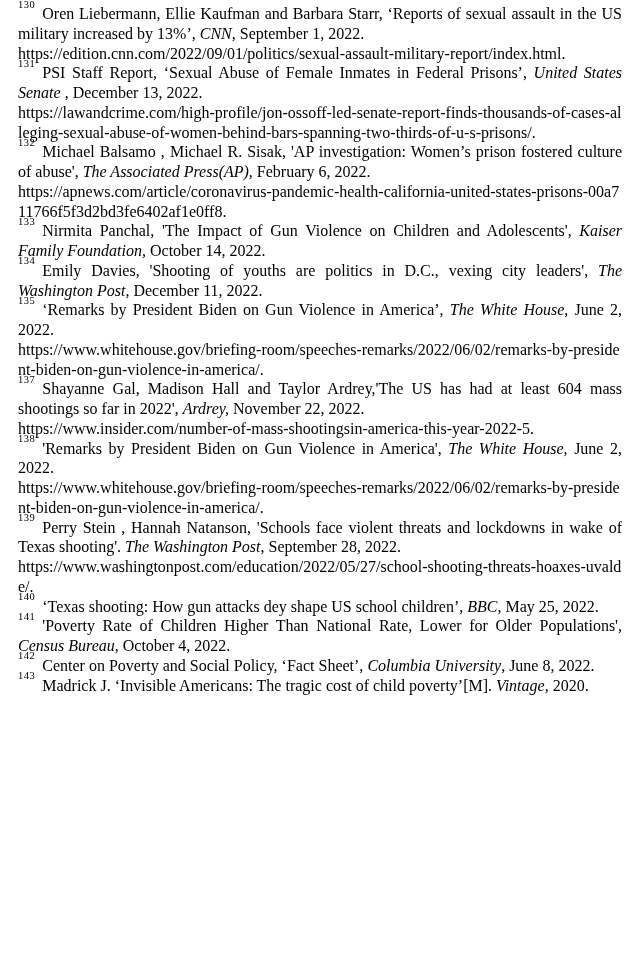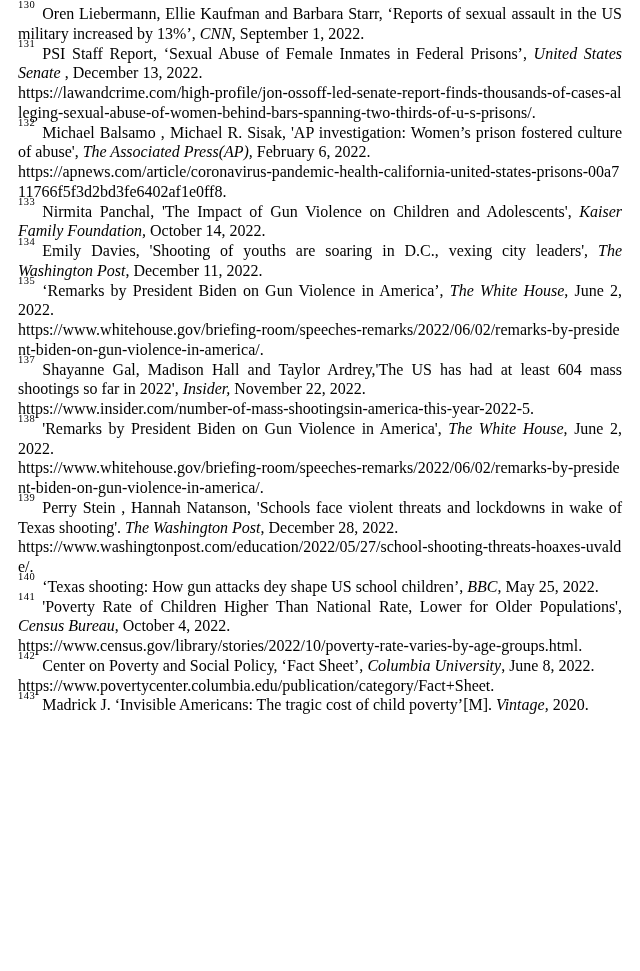--- a/index.html
+++ b/index.html
@@ -40,40 +40,40 @@
   .url {
     display: block;
     word-break: break-all;
   }
 </style>
 </head>
 <body>
 
 <div class="page">
   <div id="footnote-list">
-  <div class="footnote"><sup class="fn-num">130</sup><span class="cite"><span>Oren Liebermann, Ellie Kaufman and Barbara Starr, ‘Reports of sexual assault in the US military increased by 13%’, </span><em>CNN</em><span>, September 1, 2022.</span></span></div>
+  <div class="footnote"><sup class="fn-num">130</sup><span class="cite"><span>Oren Liebermann, Ellie Kaufman and Barbara Starr, ‘Reports of sexual assault in the US military increased by 13%’, </span><em>CNN</em><span>, September 1, 2022.</span></span><span class="url">https://edition.cnn.com/2022/09/01/politics/sexual-assault-military-report/index.html.</span></div>
 
   <div class="footnote"><sup class="fn-num">131</sup><span class="cite"><span>PSI Staff Report, ‘Sexual Abuse of Female Inmates in Federal Prisons’, </span><em>United States Senate</em><span> , December 13, 2022.</span></span><span class="url">https://lawandcrime.com/high-profile/jon-ossoff-led-senate-report-finds-thousands-of-cases-alleging-sexual-abuse-of-women-behind-bars-spanning-two-thirds-of-u-s-prisons/.</span></div>
 
   <div class="footnote"><sup class="fn-num">132</sup><span class="cite"><span>Michael Balsamo , Michael R. Sisak, 'AP investigation: Women’s prison fostered culture of abuse', </span><em>The Associated Press(AP),</em><span> February 6, 2022.</span></span><span class="url">https://apnews.com/article/coronavirus-pandemic-health-california-united-states-prisons-00a711766f5f3d2bd3fe6402af1e0ff8.</span></div>
 
   <div class="footnote"><sup class="fn-num">133</sup><span class="cite"><span>Nirmita Panchal, 'The Impact of Gun Violence on Children and Adolescents', </span><em>Kaiser Family Foundation,</em><span> October 14, 2022.</span></span></div>
 
-  <div class="footnote"><sup class="fn-num">134</sup><span class="cite"><span>Emily Davies, 'Shooting of youths are soaring in D.C., vexing city leaders', </span><em>The Washington Post</em><span>, December 11, 2022.</span></span></div>
+  <div class="footnote"><sup class="fn-num">134</sup><span class="cite"><span>Emily Davies, 'Shooting of youths are politics in D.C., vexing city leaders', </span><em>The Washington Post</em><span>, December 11, 2022.</span></span></div>
 
   <div class="footnote"><sup class="fn-num">135</sup><span class="cite"><span>‘Remarks by President Biden on Gun Violence in America’, </span><em>The White House</em><span>, June 2, 2022.</span></span><span class="url">https://www.whitehouse.gov/briefing-room/speeches-remarks/2022/06/02/remarks-by-president-biden-on-gun-violence-in-america/.</span></div>
 
 
-  <div class="footnote"><sup class="fn-num">137</sup><span class="cite"><span>Shayanne Gal, Madison Hall and Taylor Ardrey,'The US has had at least 604 mass shootings so far in 2022', </span><em>Insider,</em><span> November 22, 2022.</span></span><span class="url">https://www.insider.com/number-of-mass-shootingsin-america-this-year-2022-5.</span></div>
+  <div class="footnote"><sup class="fn-num">137</sup><span class="cite"><span>Shayanne Gal, Madison Hall and Taylor Ardrey,'The US has had at least 604 mass shootings so far in 2022', </span><em>Ardrey,</em><span> November 22, 2022.</span></span><span class="url">https://www.insider.com/number-of-mass-shootingsin-america-this-year-2022-5.</span></div>
 
   <div class="footnote"><sup class="fn-num">138</sup><span class="cite"><span>'Remarks by President Biden on Gun Violence in America', </span><em>The White House</em><span>, June 2, 2022.</span></span><span class="url">https://www.whitehouse.gov/briefing-room/speeches-remarks/2022/06/02/remarks-by-president-biden-on-gun-violence-in-america/.</span></div>
 
-  <div class="footnote"><sup class="fn-num">139</sup><span class="cite"><span>Perry Stein , Hannah Natanson, 'Schools face violent threats and lockdowns in wake of Texas shooting'. </span><em>The Washington Post</em><span>, December 28, 2022.</span></span><span class="url">https://www.washingtonpost.com/education/2022/05/27/school-shooting-threats-hoaxes-uvalde/.</span></div>
+  <div class="footnote"><sup class="fn-num">139</sup><span class="cite"><span>Perry Stein , Hannah Natanson, 'Schools face violent threats and lockdowns in wake of Texas shooting'. </span><em>The Washington Post</em><span>, September 28, 2022.</span></span><span class="url">https://www.washingtonpost.com/education/2022/05/27/school-shooting-threats-hoaxes-uvalde/.</span></div>
 
   <div class="footnote"><sup class="fn-num">140</sup><span class="cite"><span>‘Texas shooting: How gun attacks dey shape US school children’, </span><em>BBC</em><span>, May 25, 2022.</span></span></div>
 
-  <div class="footnote"><sup class="fn-num">141</sup><span class="cite"><span>'Poverty Rate of Children Higher Than National Rate, Lower for Older Populations', </span><em>Census Bureau</em><span>, October 4, 2022.</span></span><span class="url">https://www.census.gov/library/stories/2022/10/poverty-rate-varies-by-age-groups.html.</span></div>
+  <div class="footnote"><sup class="fn-num">141</sup><span class="cite"><span>'Poverty Rate of Children Higher Than National Rate, Lower for Older Populations', </span><em>Census Bureau</em><span>, October 4, 2022.</span></span></div>
 
-  <div class="footnote"><sup class="fn-num">142</sup><span class="cite"><span>Center on Poverty and Social Policy, ‘Fact Sheet’, </span><em>Columbia University</em><span>, June 8, 2022.</span></span><span class="url">https://www.povertycenter.columbia.edu/publication/category/Fact+Sheet.</span></div>
+  <div class="footnote"><sup class="fn-num">142</sup><span class="cite"><span>Center on Poverty and Social Policy, ‘Fact Sheet’, </span><em>Columbia University</em><span>, June 8, 2022.</span></span></div>
 
   <div class="footnote"><sup class="fn-num">143</sup><span class="cite"><span>Madrick J. ‘Invisible Americans: The tragic cost of child poverty’[M]. </span><em>Vintage,</em><span> 2020.</span></span></div>
 </div>
 </div>
 
 </body></html>

